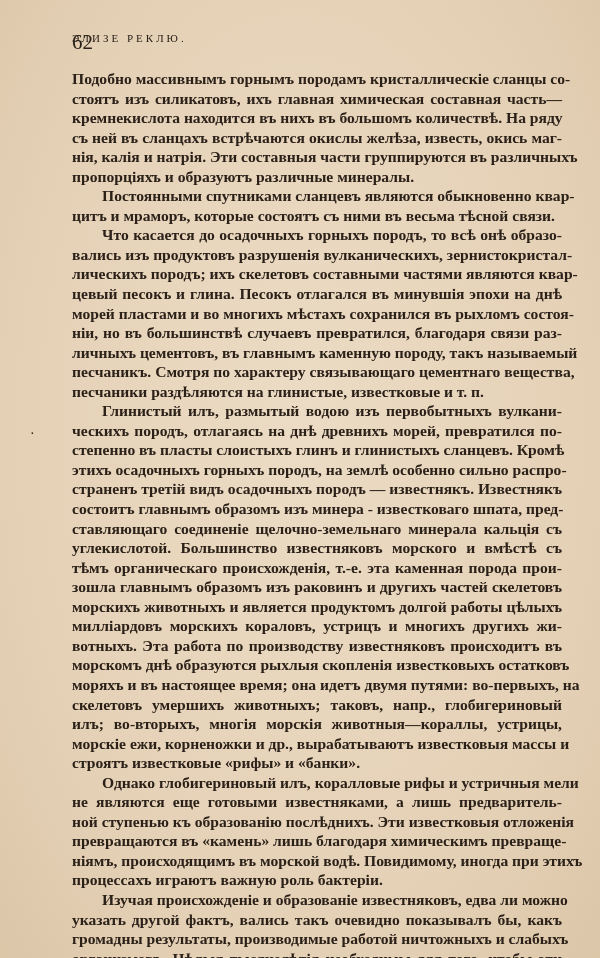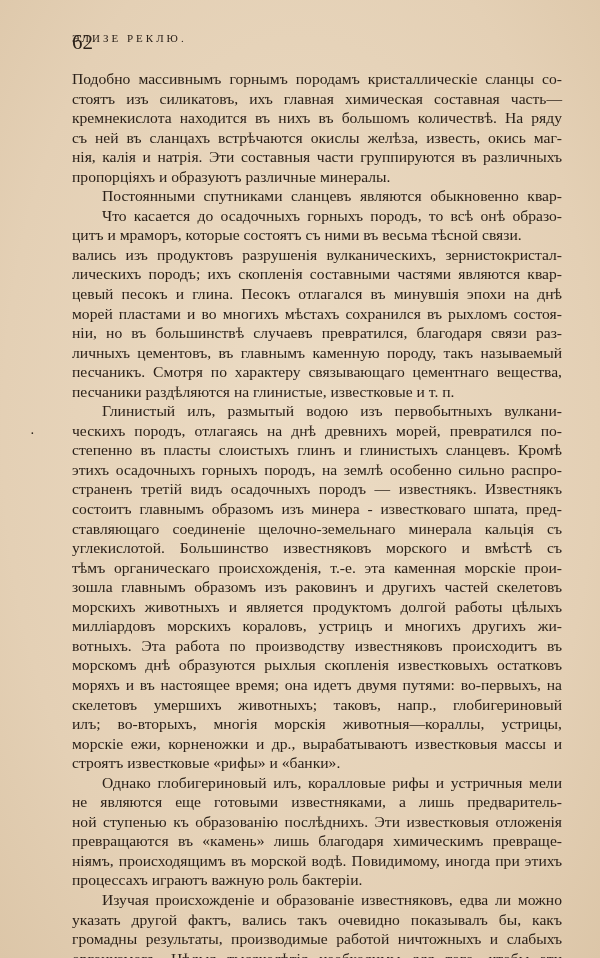--- a/index.html
+++ b/index.html
@@ -9,60 +9,60 @@
     background-image: radial-gradient(ellipse at 50% 45%, #ecdcc5 0%, #e4d0b5 70%, #dcc6a8 100%);
     font-family: "Liberation Serif", "DejaVu Serif", serif;
     color: #2b2119;
     position: relative;
   }
   .page { position: absolute; left: 72px; top: 30px; width: 490px; }
   .header { position: relative; height: 22px; font-size: 14px; }
   .page-num { position: absolute; left: 0; top: 0; font-size: 21px; }
   .running-head { position: absolute; left: 0; right: 0; top: 2px; font-size: 11px; letter-spacing: 3px; }
   .body { margin-top: 17px; font-size: 15.6px; line-height: 19.55px; }
-  .line { white-space: nowrap; text-align: justify; text-align-last: justify; display: block; height: 19.55px; overflow: visible; }
+  .line { white-space: nowrap; text-align: justify; text-align-last: justify; display: block; height: 19.55px; overflow: visible; font-weight: bold; }
   .line.last { text-align-last: left; }
   .indent { padding-left: 30px; }
   .margin-dot { position: absolute; left: 30px; top: 426px; font-size: 14px; }
 </style>
 </head>
 <body>
 
 <div class="page">
   <div class="header">
     <span class="page-num">62</span>
     <span class="running-head">ЭЛИЗЕ РЕКЛЮ.</span>
   </div>
   <div class="body" id="body">
       <span class="line">Подобно массивнымъ горнымъ породамъ кристаллическіе сланцы со-</span>
       <span class="line">стоятъ изъ силикатовъ, ихъ главная химическая составная часть—</span>
       <span class="line">кремнекислота находится въ нихъ въ большомъ количествѣ. На ряду</span>
       <span class="line">съ ней въ сланцахъ встрѣчаются окислы желѣза, известь, окись маг-</span>
       <span class="line">нія, калія и натрія. Эти составныя части группируются въ различныхъ</span>
       <span class="line last">пропорціяхъ и образуютъ различные минералы.</span>
       <span class="line indent">Постоянными спутниками сланцевъ являются обыкновенно квар-</span>
+      <span class="line last">цитъ и мраморъ, которые состоятъ съ ними въ весьма тѣсной связи.</span>
       <span class="line indent">Что касается до осадочныхъ горныхъ породъ, то всѣ онѣ образо-</span>
-      <span class="line last">цитъ и мраморъ, которые состоятъ съ ними въ весьма тѣсной связи.</span>
       <span class="line">вались изъ продуктовъ разрушенія вулканическихъ, зернистокристал-</span>
-      <span class="line">лическихъ породъ; ихъ скопленія составными частями являются квар-</span>
+      <span class="line">лическихъ породъ; ихъ скелетовъ составными частями являются квар-</span>
       <span class="line">цевый песокъ и глина. Песокъ отлагался въ минувшія эпохи на днѣ</span>
       <span class="line">морей пластами и во многихъ мѣстахъ сохранился въ рыхломъ состоя-</span>
       <span class="line">ніи, но въ большинствѣ случаевъ превратился, благодаря связи раз-</span>
       <span class="line">личныхъ цементовъ, въ главнымъ каменную породу, такъ называемый</span>
       <span class="line">песчаникъ. Смотря по характеру связывающаго цементнаго вещества,</span>
       <span class="line last">песчаники раздѣляются на глинистые, известковые и т. п.</span>
       <span class="line indent">Глинистый илъ, размытый водою изъ первобытныхъ вулкани-</span>
       <span class="line">ческихъ породъ, отлагаясь на днѣ древнихъ морей, превратился по-</span>
       <span class="line">степенно въ пласты слоистыхъ глинъ и глинистыхъ сланцевъ. Кромѣ</span>
       <span class="line">этихъ осадочныхъ горныхъ породъ, на землѣ особенно сильно распро-</span>
       <span class="line">страненъ третій видъ осадочныхъ породъ — известнякъ. Известнякъ</span>
       <span class="line">состоитъ главнымъ образомъ изъ минера - известковаго шпата, пред-</span>
       <span class="line">ставляющаго соединеніе щелочно-земельнаго минерала кальція съ</span>
       <span class="line">углекислотой. Большинство известняковъ морского и вмѣстѣ съ</span>
-      <span class="line">тѣмъ органическаго происхожденія, т.-е. эта каменная морскіе прои-</span>
+      <span class="line">тѣмъ органическаго происхожденія, т.-е. эта каменная порода прои-</span>
       <span class="line">зошла главнымъ образомъ изъ раковинъ и другихъ частей скелетовъ</span>
       <span class="line">морскихъ животныхъ и является продуктомъ долгой работы цѣлыхъ</span>
       <span class="line">милліардовъ морскихъ кораловъ, устрицъ и многихъ другихъ жи-</span>
       <span class="line">вотныхъ. Эта работа по производству известняковъ происходитъ въ</span>
       <span class="line">морскомъ днѣ образуются рыхлыя скопленія известковыхъ остатковъ</span>
       <span class="line">моряхъ и въ настоящее время; она идетъ двумя путями: во-первыхъ, на</span>
       <span class="line">скелетовъ умершихъ животныхъ; таковъ, напр., глобигериновый</span>
       <span class="line">илъ; во-вторыхъ, многія морскія животныя—кораллы, устрицы,</span>
       <span class="line">морскіе ежи, корненожки и др., вырабатываютъ известковыя массы и</span>
       <span class="line last">строятъ известковые «рифы» и «банки».</span>

